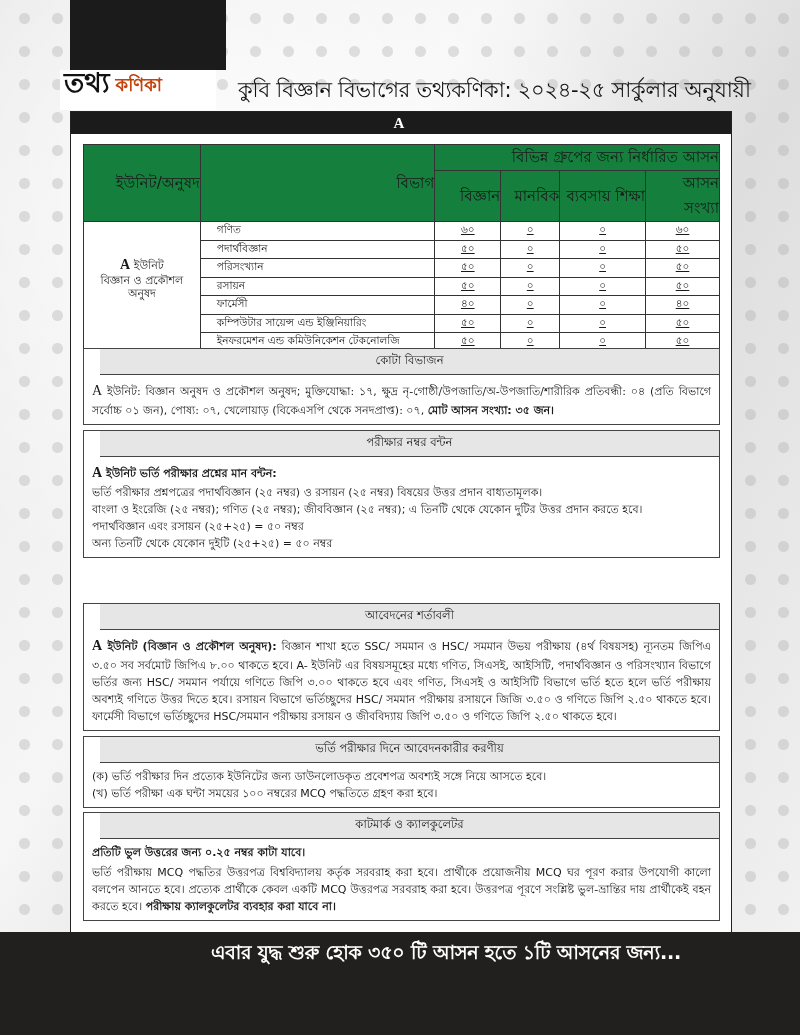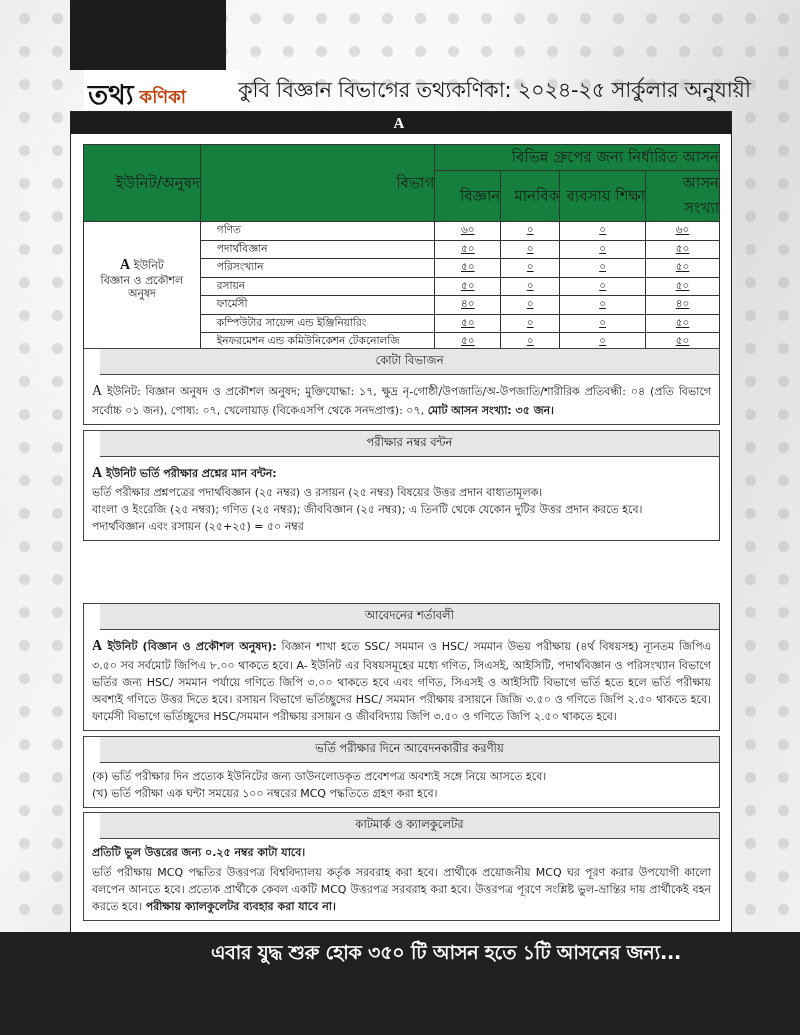--- a/index.html
+++ b/index.html
@@ -21,23 +21,23 @@
   }
   .top-block {
     position: absolute; left: 70px; top: 0; width: 156px; height: 70px;
     background: #1c1b1b;
   }
   .title-strip {
     position: absolute; left: 0; top: 70px; width: 800px; height: 40px;
     display: flex; align-items: center;
   }
   .logo-box {
-    position: absolute; left: 84px; top: 0; width: 156px; height: 40px;
+    position: absolute; left: 60px; top: 0; width: 156px; height: 40px;
     background: #ffffff;
-    display: flex; align-items: flex-end; gap: 6px; padding-left: 4px; padding-bottom: 2px;
+    display: flex; align-items: flex-end; gap: 6px; padding-left: 4px; padding-bottom: 14px;
   }
   .logo-main { font-family: "DejaVu Serif", serif; font-weight: bold; font-size: 27px; color: #111; line-height: 1; }
   .logo-sub { font-family: "DejaVu Serif", serif; font-weight: bold; font-size: 18px; color: #c2410c; line-height: 1.2; margin-top: 8px; }
   .page-title {
     position: absolute; left: 238px; top: 4px;
     font-family: "DejaVu Sans", sans-serif; font-size: 21px; color: #111; white-space: nowrap;
     letter-spacing: -0.3px;
   }
   .panel {
     position: absolute; left: 70px; top: 111px; width: 662px; height: 823px;
@@ -204,20 +204,21 @@
   <div class="section" style="top:318px;">
     <div class="section-head">পরীক্ষার নম্বর বন্টন</div>
     <div class="section-body">
       <p class="lead">
         <span class="latin">A</span>
         <span>ইউনিট ভর্তি পরীক্ষার প্রশ্নের মান বন্টন:</span>
       </p>
       <p>ভর্তি পরীক্ষার প্রশ্নপত্রের পদার্থবিজ্ঞান (২৫ নম্বর) ও রসায়ন (২৫ নম্বর) বিষয়ের উত্তর প্রদান বাধ্যতামূলক।</p>
       <p>বাংলা ও ইংরেজি (২৫ নম্বর); গণিত (২৫ নম্বর); জীববিজ্ঞান (২৫ নম্বর); এ তিনটি থেকে যেকোন দুটির উত্তর প্রদান করতে হবে।</p>
       <p>পদার্থবিজ্ঞান এবং রসায়ন (২৫+২৫) = ৫০ নম্বর</p>
+      <p>অন্য তিনটি থেকে যেকোন দুইটি (২৫+২৫) = ৫০ নম্বর</p>
     </div>
   </div>
 
   <div class="section" style="top:491px;">
     <div class="section-head">আবেদনের শর্তাবলী</div>
     <div class="section-body">
       <b><span class="latin">A</span>
       <span>ইউনিট (বিজ্ঞান ও প্রকৌশল অনুষদ):</span></b>
       <span>বিজ্ঞান শাখা হতে SSC/ সমমান ও HSC/ সমমান উভয় পরীক্ষায় (৪র্থ বিষয়সহ) ন্যূনতম জিপিএ ৩.৫০ সব সর্বমোট জিপিএ ৮.০০ থাকতে হবে। A- ইউনিট এর বিষয়সমূহের মধ্যে গণিত, সিএসই, আইসিটি, পদার্থবিজ্ঞান ও পরিসংখ্যান বিভাগে ভর্তির জন্য HSC/ সমমান পর্যায়ে গণিতে জিপি ৩.০০ থাকতে হবে এবং গণিত, সিএসই ও আইসিটি বিভাগে ভর্তি হতে হলে ভর্তি পরীক্ষায় অবশ্যই গণিতে উত্তর দিতে হবে। রসায়ন বিভাগে ভর্তিচ্ছুদের HSC/ সমমান পরীক্ষায় রসায়নে জিজি ৩.৫০ ও গণিতে জিপি ২.৫০ থাকতে হবে। ফার্মেসী বিভাগে ভর্তিচ্ছুদের HSC/সমমান পরীক্ষায় রসায়ন ও জীববিদ্যায় জিপি ৩.৫০ ও গণিতে জিপি ২.৫০ থাকতে হবে।</span>
     </div>

